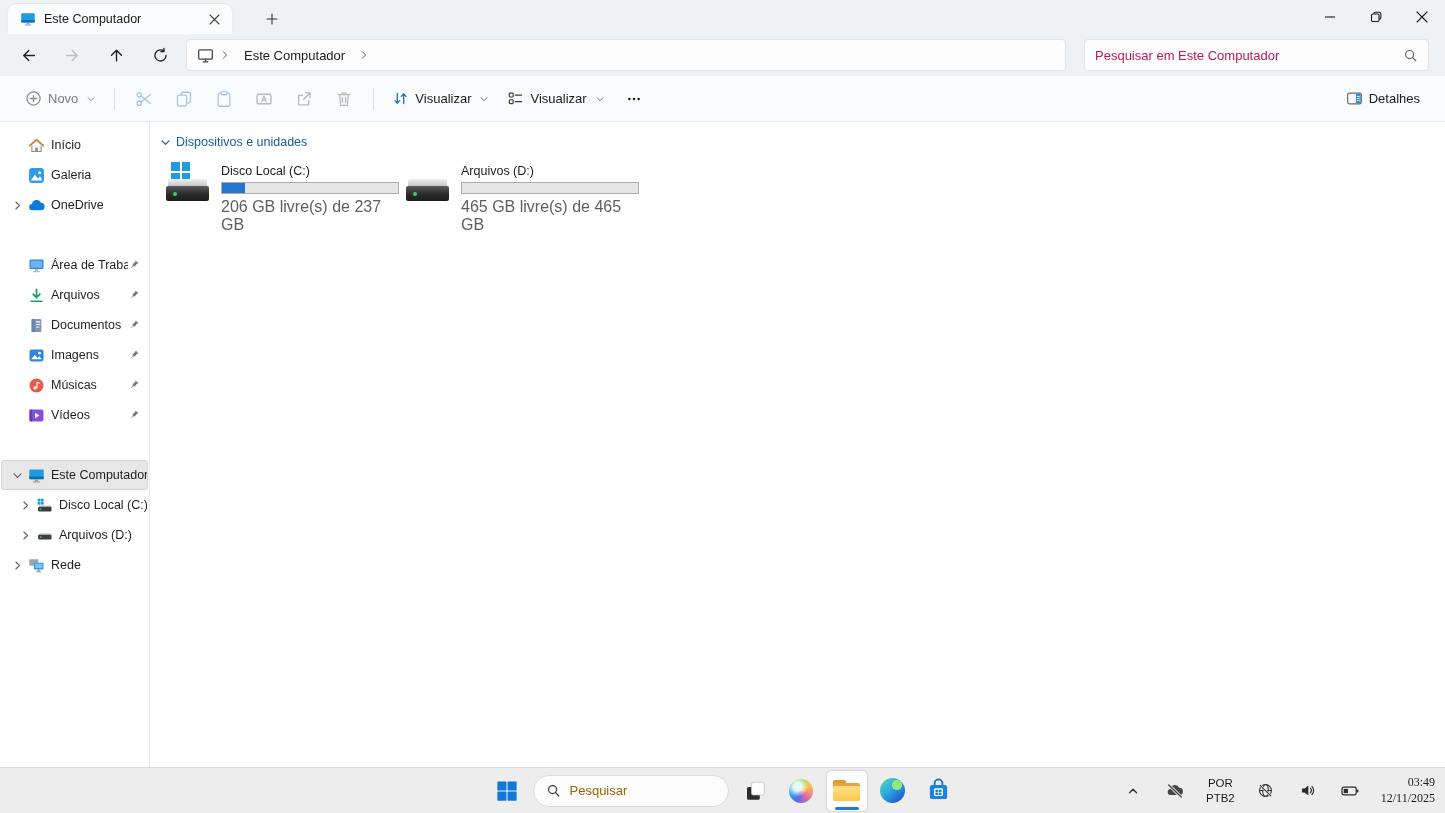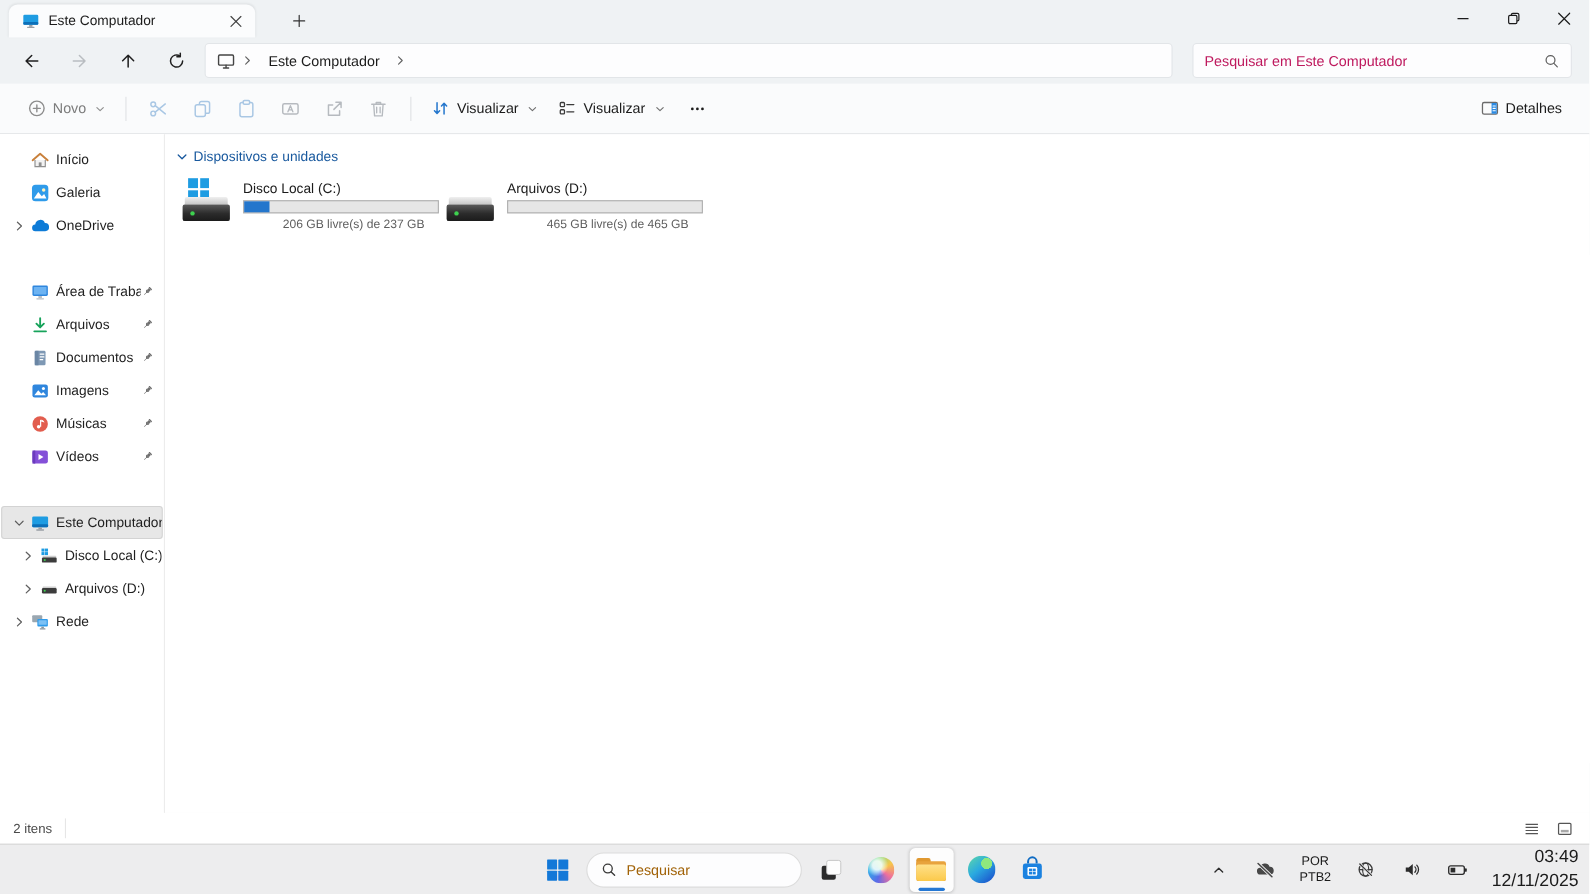--- a/index.html
+++ b/index.html
@@ -59,21 +59,21 @@
   .tile-icon { width:46px; height:44px; position:relative; flex-shrink:0; }
   .win-logo { position:absolute; top:0; left:5px; width:19px; height:19px; display:grid; grid-template-columns:1fr 1fr; grid-template-rows:1fr 1fr; gap:2px; }
   .win-logo div { background:#1e9ce2; }
   .drive-top { position:absolute; left:2px; bottom:20px; width:39px; height:7px; background:linear-gradient(#f0f0f0,#c6c6c6); border-radius:2px 2px 0 0; }
   .drive-body { position:absolute; left:0; bottom:5px; width:43px; height:15px; background:linear-gradient(#5a5a5a 0%,#2b2b2b 55%,#1b1b1b); border-radius:2px; }
   .drive-led { position:absolute; left:7px; bottom:10px; width:4px; height:4px; border-radius:50%; background:#3ed14f; }
   .tile-info { display:flex; flex-direction:column; padding-top:1px; }
   .tile-name { font-size:12.5px; line-height:16px; }
   .cap-bar { width:178px; height:12px; border:1px solid #adadad; background:#e6e6e6; margin:3px 0 4px; }
   .cap-fill { height:100%; background:#2476cc; }
-  .tile-free { font-size:11px; color:#5e5e5e;margin-left:36px; }
+  .tile-free { font-size:16px; color:#5e5e5e; }
 
   
   .statusbar { height:28px; display:flex; align-items:center; padding:0 12px; background:#fff; flex-shrink:0; }
   .status-count { font-size:12px; color:#4a4a4a; padding-right:12px; border-right:1px solid #e6e6e6; height:18px; display:flex; align-items:center; }
   .status-right { margin-left:auto; display:flex; gap:8px; }
   .status-ic { width:22px; height:22px; display:flex; align-items:center; justify-content:center; color:#555; }
 
   
   .taskbar { height:46px; background:#ededee; border-top:1px solid #d8d8d8; position:relative; display:flex; align-items:center; justify-content:center; }
   .tb-center { display:flex; align-items:center; gap:6px; }
@@ -84,21 +84,21 @@
   .tk-search span { font-size:13px; color:#a16207; }
   .copilot { width:24px; height:24px; border-radius:50%; background:radial-gradient(circle at 35% 32%, rgba(255,255,255,.85) 0 18%, rgba(255,255,255,0) 45%), conic-gradient(from 200deg,#5a6ae8,#2fb3e8,#7fe08a,#f7c64a,#ef6f9e,#5a6ae8); }
   .edge { width:25px; height:25px; border-radius:50%; background:radial-gradient(circle at 68% 28%, #8fe87e 0 20%, rgba(0,0,0,0) 21%), linear-gradient(140deg,#5fd9a8 0%,#2aa9e0 45%,#1d5fd0 85%); }
   .folder { width:27px; height:21px; position:relative; }
   .folder-back { position:absolute; top:0; left:0; width:13px; height:7px; background:#e0982f; border-radius:2px 2px 0 0; }
   .folder-mid { position:absolute; top:3px; left:0; right:0; bottom:0; background:#e8a33d; border-radius:2px; }
   .folder-front { position:absolute; top:6px; left:0; right:0; bottom:0; background:linear-gradient(#ffe089,#fbc94a); border-radius:2px 2px 3px 3px; }
   .tray { position:absolute; right:10px; top:0; height:100%; display:flex; align-items:center; gap:20px; }
   .tray-ic { display:flex; align-items:center; justify-content:center; width:22px; height:26px; }
   .tray-lang { font-size:11.5px; line-height:1.25; text-align:center; }
-  .tray-clock { font-size:16px; line-height:1.3; text-align:right; }
+  .tray-clock { font-size:12px; line-height:1.3; text-align:right;font-family:Liberation Serif, serif; }
 </style>
 </head>
 <body>
 
 <div class="window">
 
   <div class="tabrow">
     <div class="tab">
       <span>
         <svg width="16" height="16" viewBox="0 0 16 16">
@@ -588,36 +588,20 @@
             <div class="cap-bar">
               <div class="cap-fill" style="width: 0%;"></div>
             </div>
             <span class="tile-free">465 GB livre(s) de 465 GB</span>
           </div>
         </div>
       </div>
     </div>
   </div>
 
-  <div class="statusbar">
-    <span class="status-count">2 itens</span>
-    <div class="status-right">
-      <span class="status-ic">
-        <svg width="15" height="15" viewBox="0 0 16 16">
-            <path d="M2 3.6h12M2 6.6h12M2 9.6h12M2 12.6h12" stroke="#555" stroke-width="1.1"></path>
-          </svg>
-      </span>
-      <span class="status-ic">
-        <svg width="15" height="15" viewBox="0 0 16 16">
-            <rect x="2" y="2.6" width="12" height="10.8" rx="1" fill="none" stroke="#555" stroke-width="1.2"></rect>
-            <rect x="4.2" y="9" width="7.6" height="2.4" fill="#a8a8a8"></rect>
-          </svg>
-      </span>
-    </div>
-  </div>
 </div>
 
 <div class="taskbar">
   <div class="tb-center">
     <div class="tk-btn">
       <svg width="22" height="22" viewBox="0 0 16 16">
           <rect x="1" y="1" width="6.6" height="6.6" rx="0.4" fill="#1278d8"></rect>
           <rect x="8.4" y="1" width="6.6" height="6.6" rx="0.4" fill="#1278d8"></rect>
           <rect x="1" y="8.4" width="6.6" height="6.6" rx="0.4" fill="#1278d8"></rect>
           <rect x="8.4" y="8.4" width="6.6" height="6.6" rx="0.4" fill="#1278d8"></rect>

